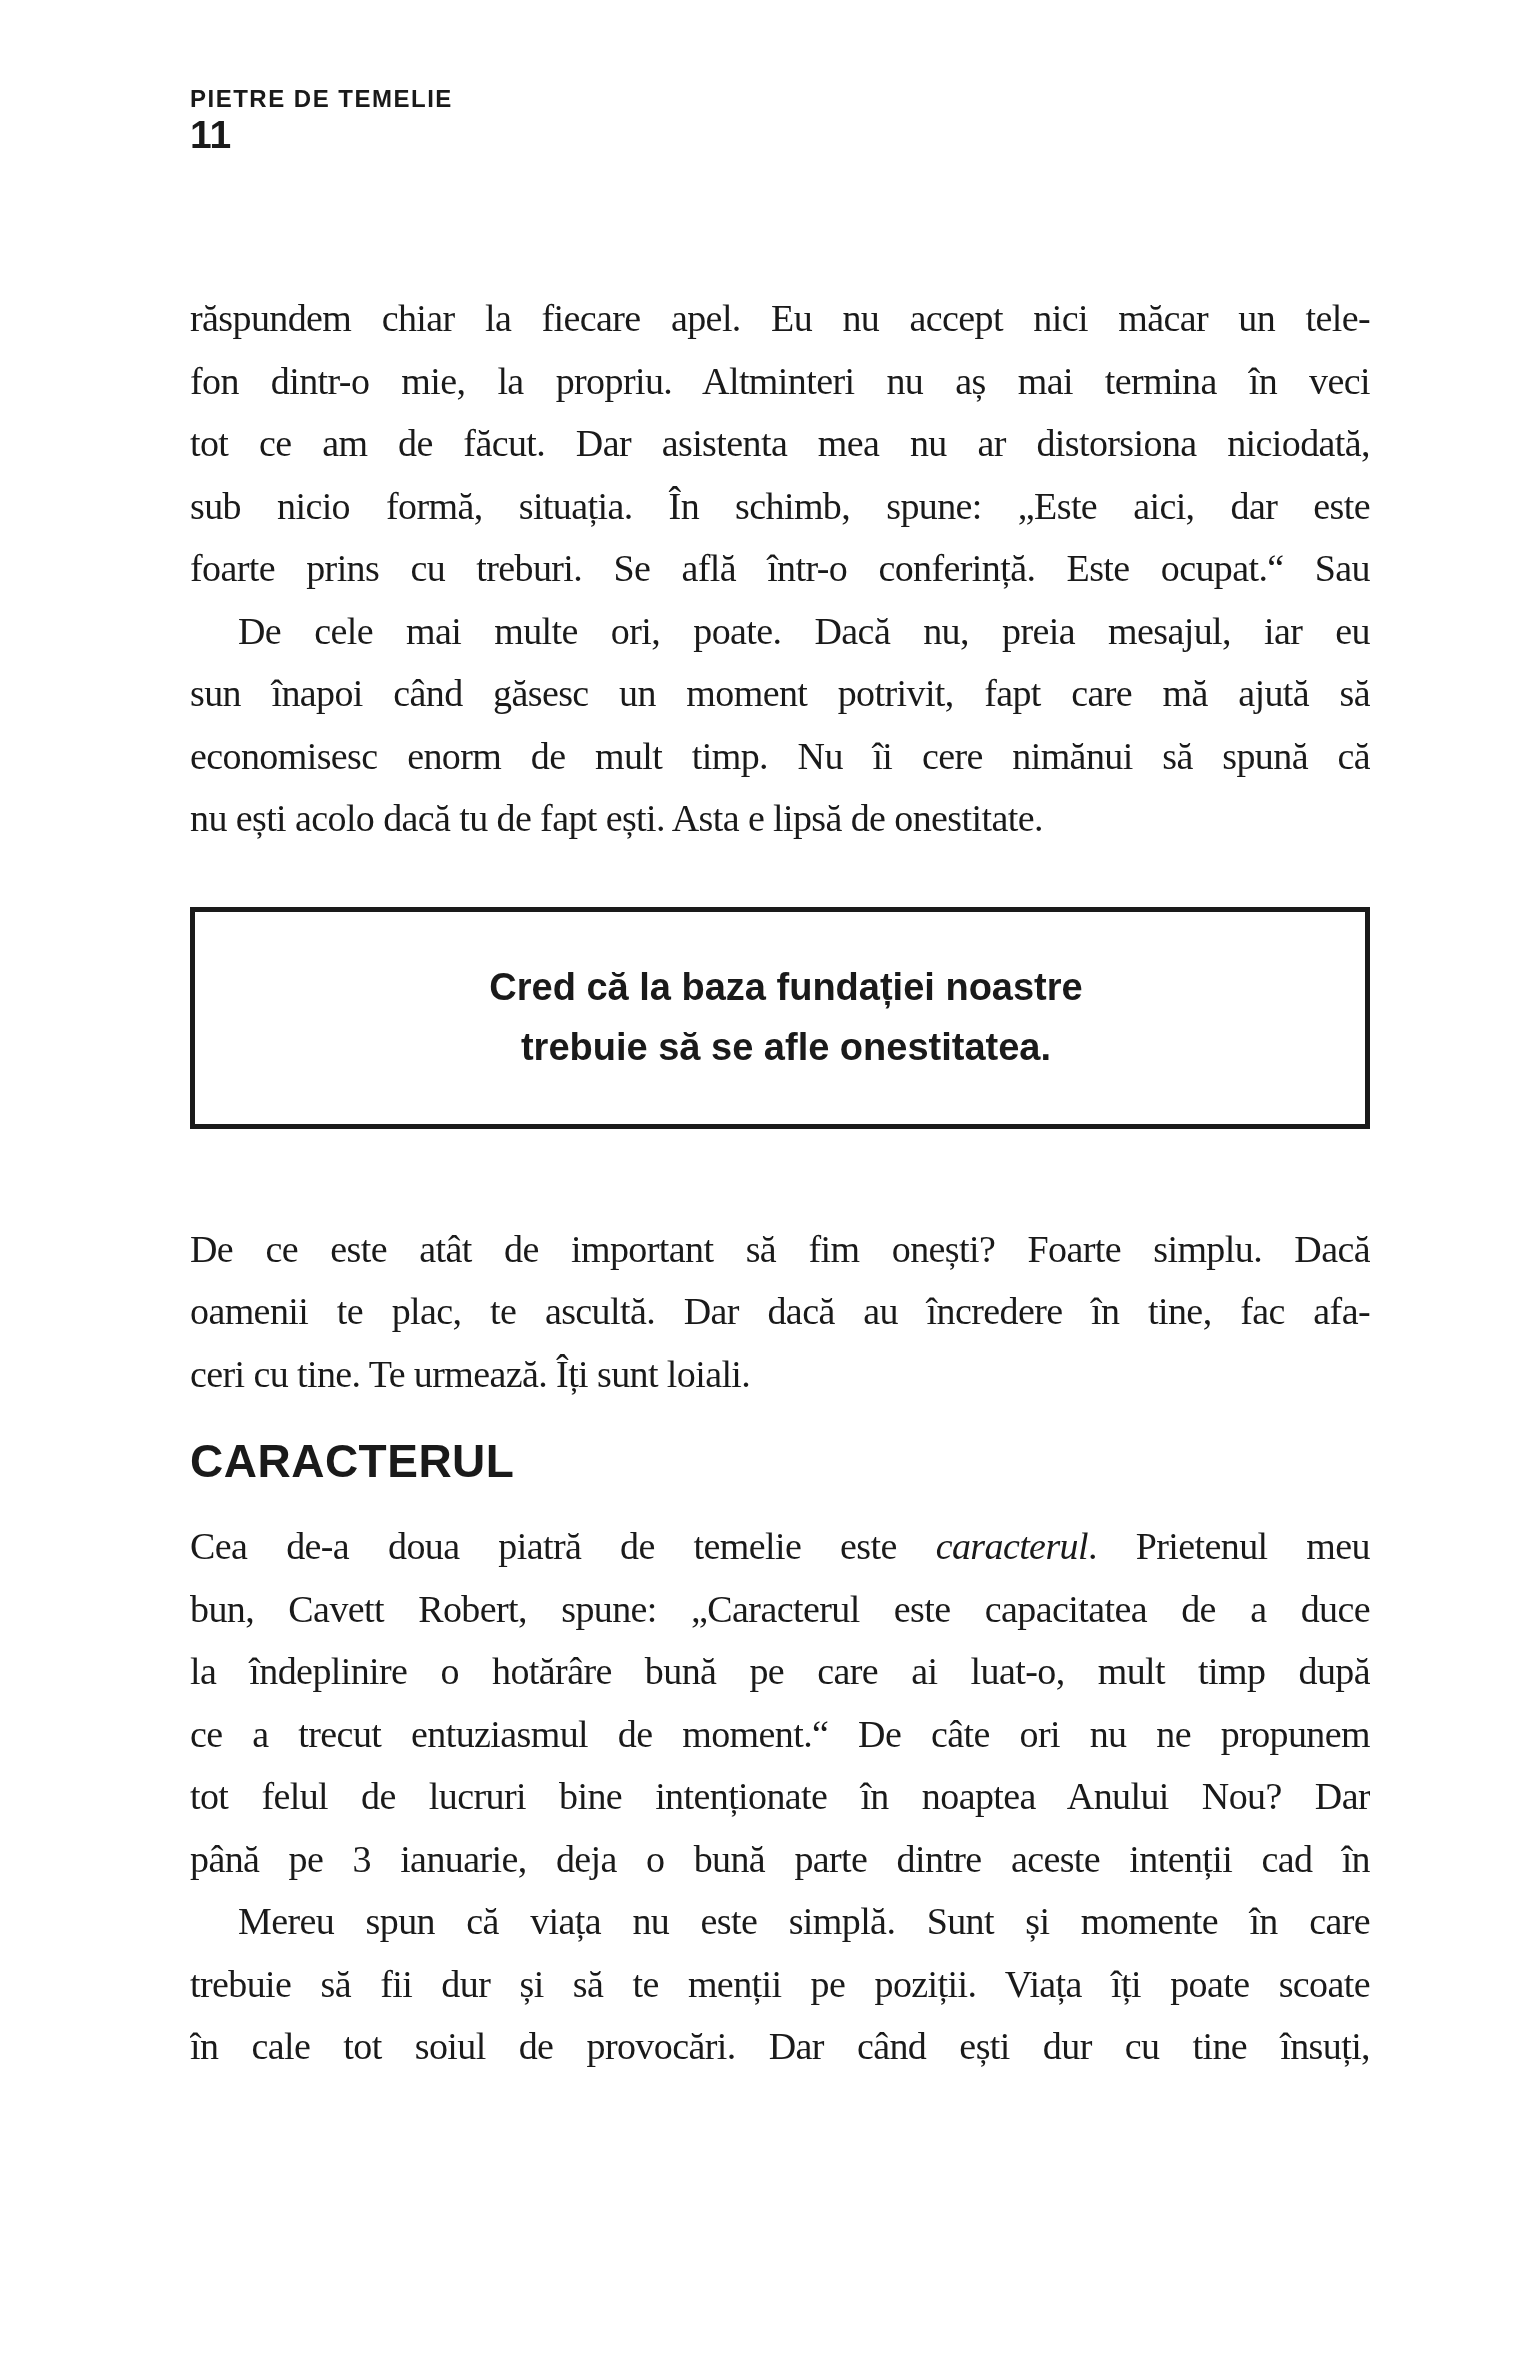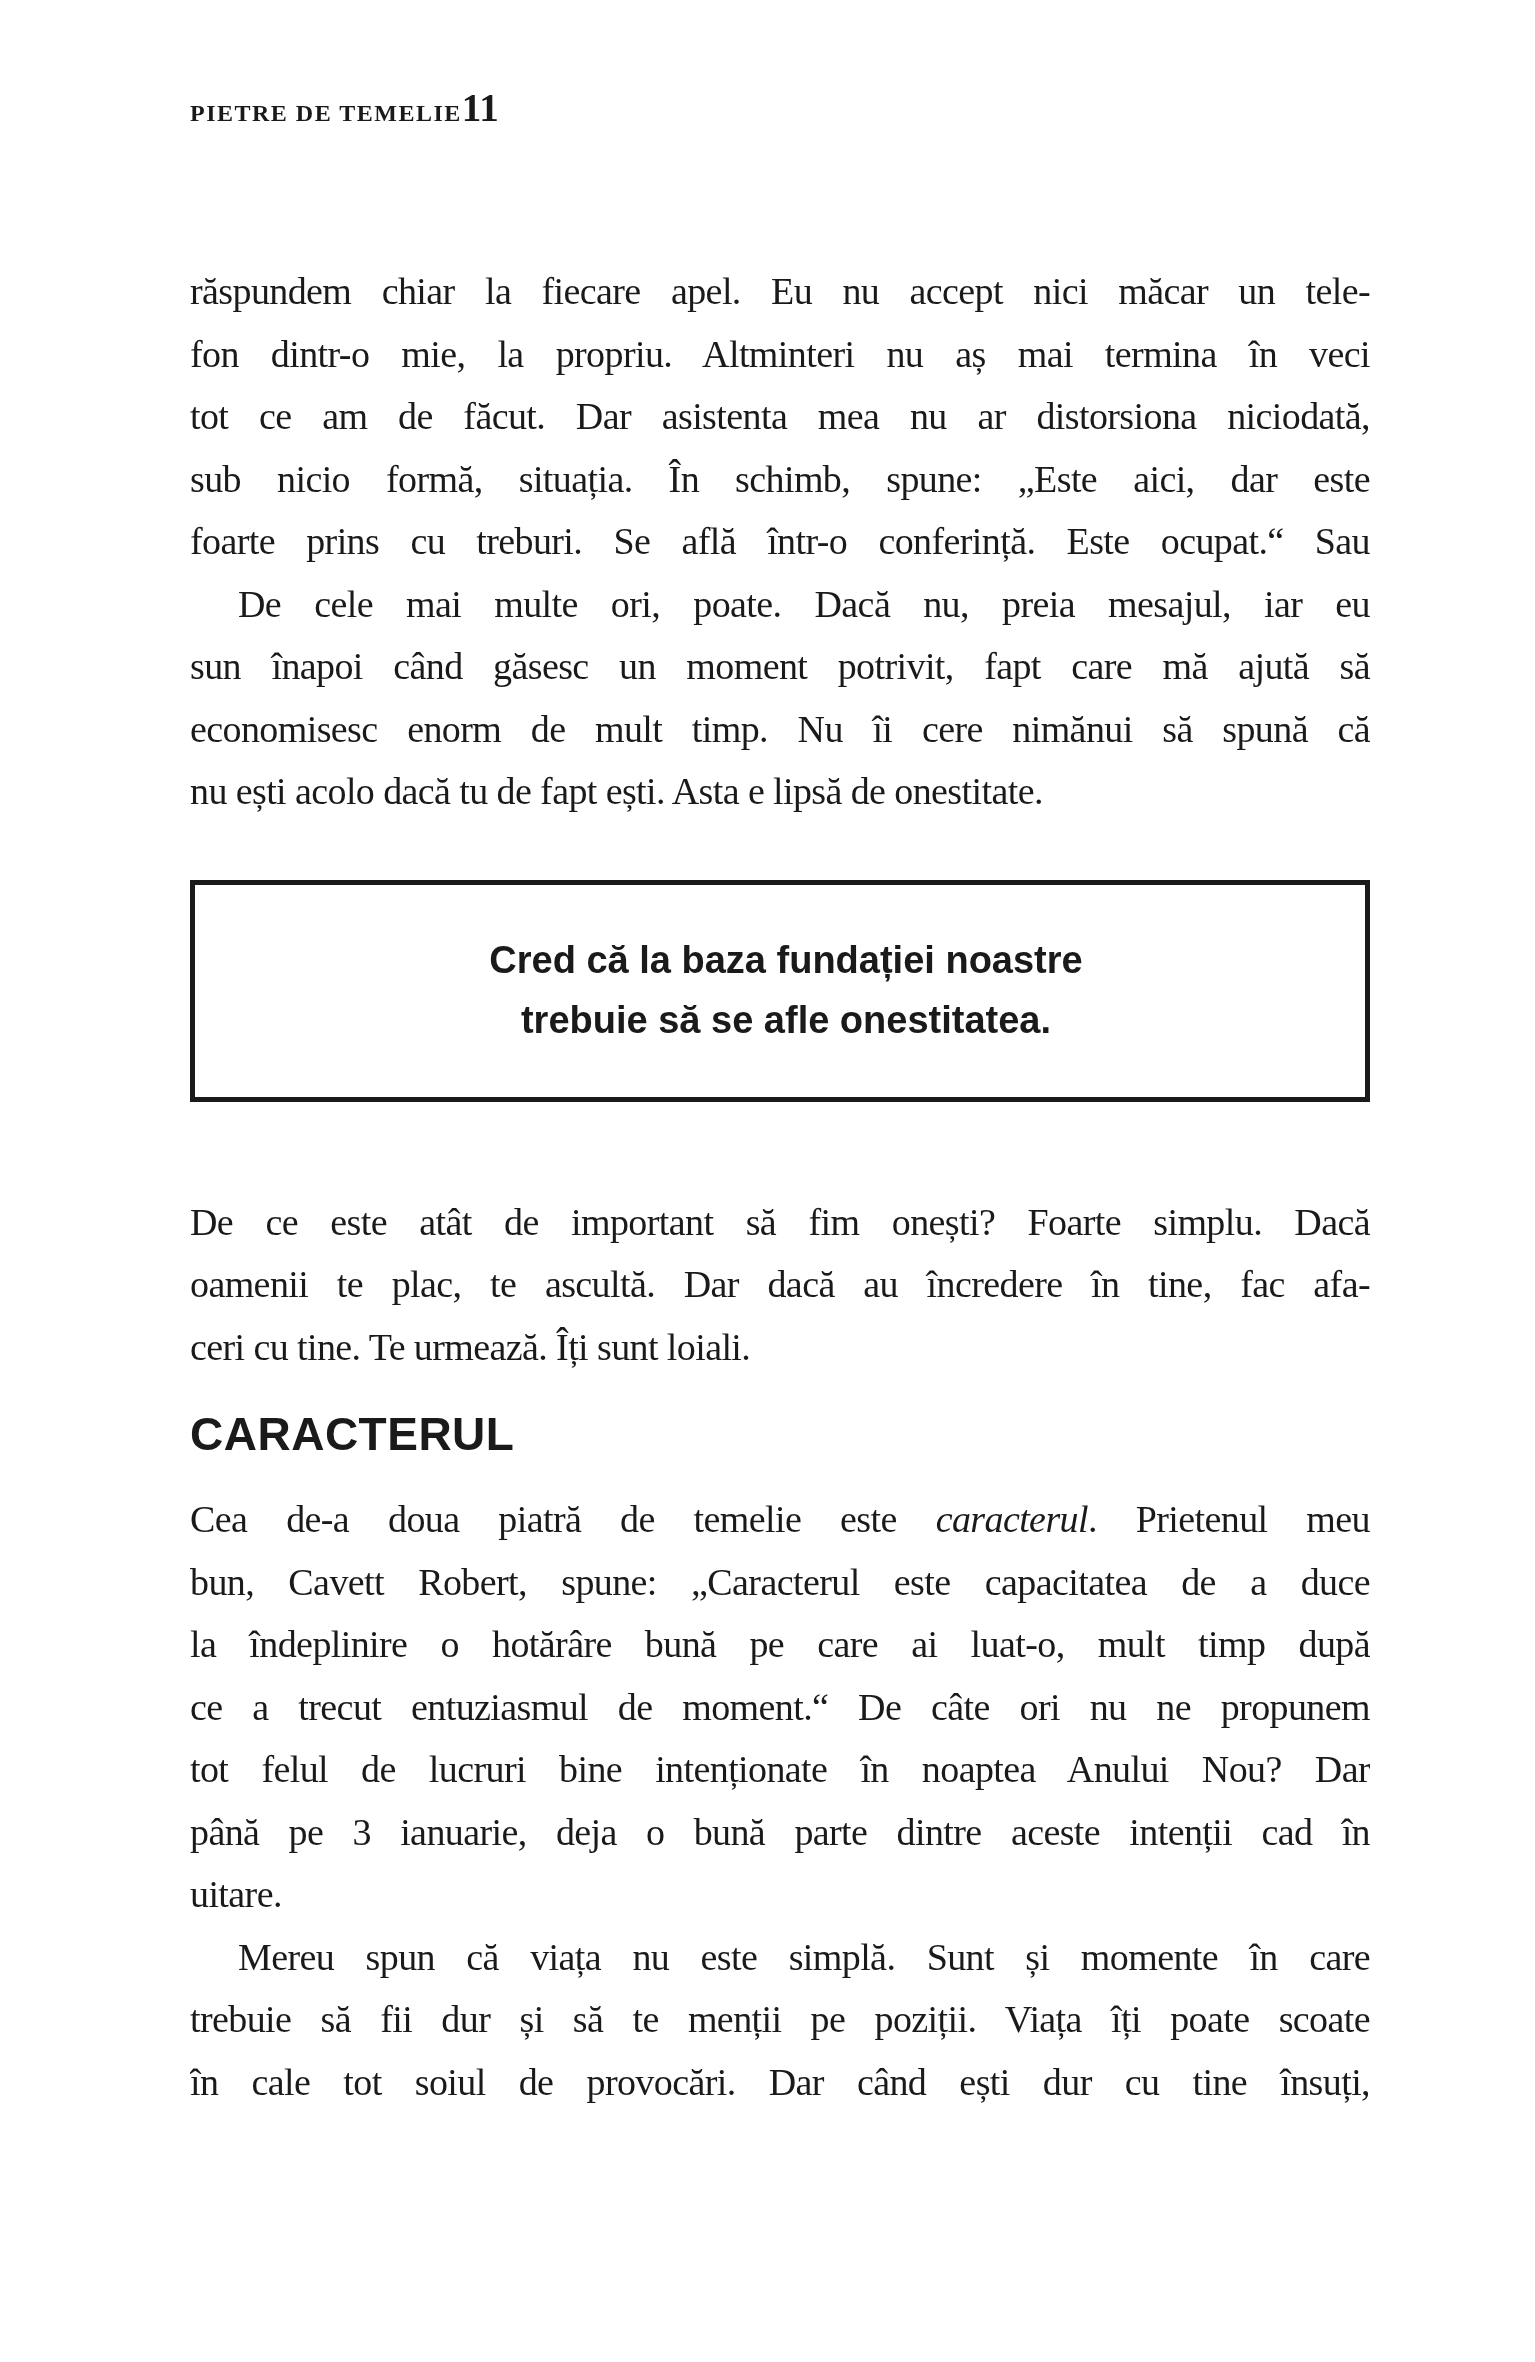--- a/index.html
+++ b/index.html
@@ -8,23 +8,24 @@
     width:1535px; height:2362px;
     margin:0 auto;
     background:#ffffff;
     color:#1a1a1a;
     box-sizing:border-box;
     padding:85px 165px 0 190px;
     overflow:hidden;
   }
   .page-header {
     display:flex;
-    justify-content:flex-start;
+    justify-content:center;
     align-items:baseline;
-    font-family:Liberation Serif, serif;
+    font-family:Liberation Sans, sans-serif;
+    flex-direction:column;
   }
   .running-title {
     font-size:24px;
     font-weight:700;
     letter-spacing:1.5px;
   }
   .page-number {
     font-size:39px;
     font-weight:700;
   }
@@ -102,21 +103,20 @@
         <div class="line line-last">ceri cu tine. Te urmează. Îți sunt loiali.</div>
       </div>
       <h2 class="section-heading">CARACTERUL</h2>
       <div class="paragraph">
         <div class="line">Cea de-a doua piatră de temelie este <i>caracterul</i>. Prietenul meu</div>
         <div class="line">bun, Cavett Robert, spune: „Caracterul este capacitatea de a duce</div>
         <div class="line">la îndeplinire o hotărâre bună pe care ai luat-o, mult timp după</div>
         <div class="line">ce a trecut entuziasmul de moment.“ De câte ori nu ne propunem</div>
         <div class="line">tot felul de lucruri bine intenționate în noaptea Anului Nou? Dar</div>
         <div class="line">până pe 3 ianuarie, deja o bună parte dintre aceste intenții cad în</div>
-        <div class="line line-last">uitare.</div>
       </div>
       <div class="paragraph indent">
         <div class="line">Mereu spun că viața nu este simplă. Sunt și momente în care</div>
         <div class="line">trebuie să fii dur și să te menții pe poziții. Viața îți poate scoate</div>
         <div class="line">în cale tot soiul de provocări. Dar când ești dur cu tine însuți,</div>
       </div>
     </div>
 </div>
 
 </body></html>

